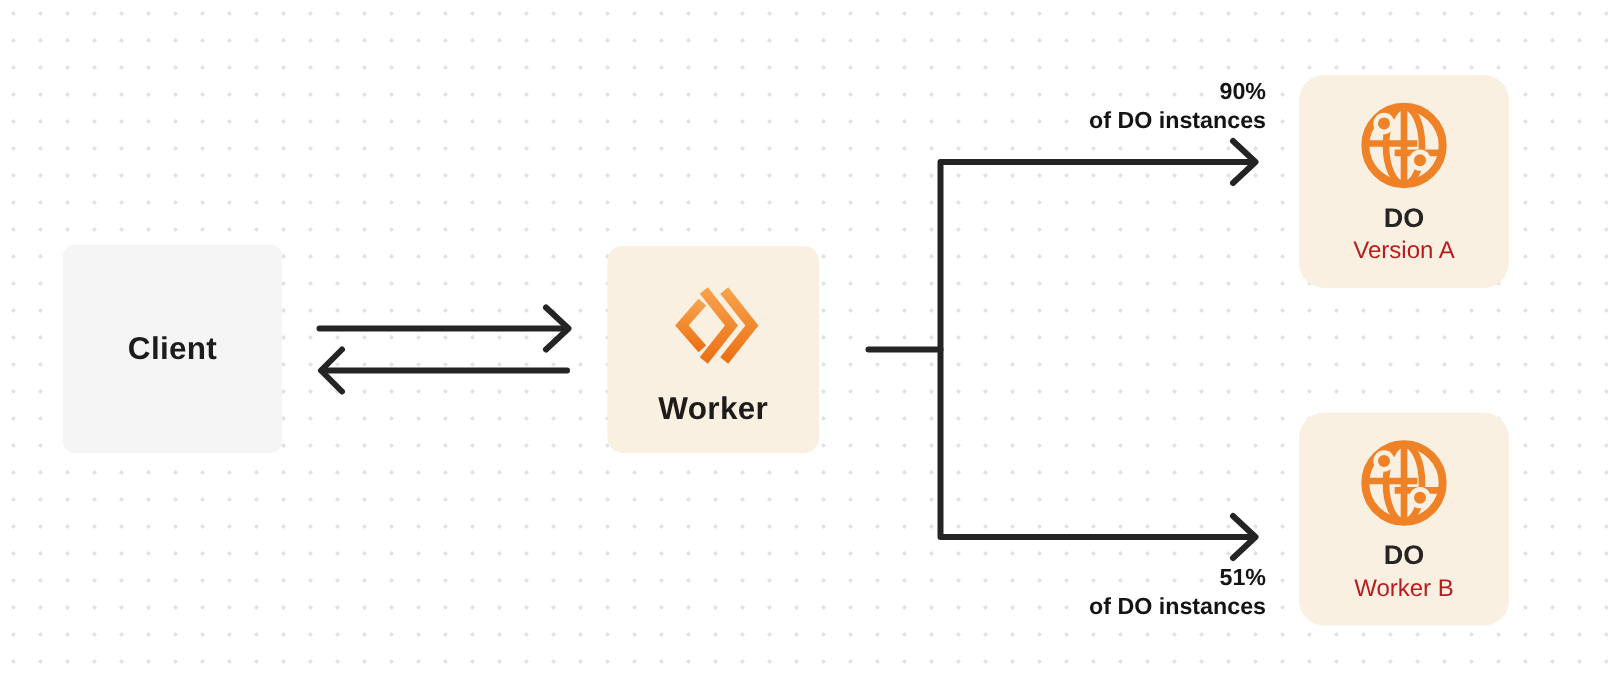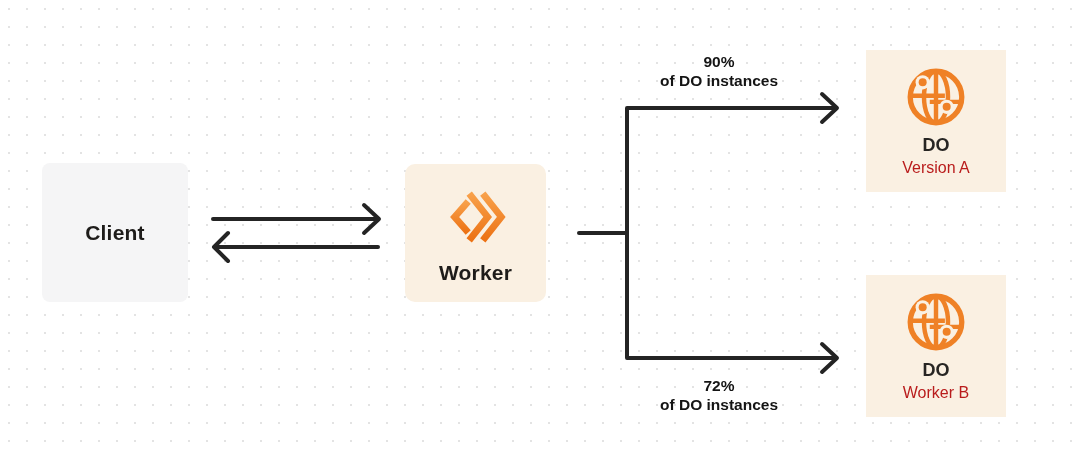--- a/index.html
+++ b/index.html
@@ -41,21 +41,21 @@
     left: 405px; top: 164px;
     width: 141px; height: 138px;
     background: #faf0e2;
     border-radius: 10px;
     gap: 10px;
   }
   .node-do {
     left: 866px;
     width: 140px; height: 142px;
     background: #faf0e2;
-    border-radius: 0;
+    border-radius: 17px;
     gap: 0;
   }
   .node-do-a { top: 50px; }
   .node-do-b { top: 275px; }
   .big-label {
     font-size: 21px;
     font-weight: bold;
     color: #1e1c1a;
     letter-spacing: 0.2px;
   }
@@ -68,21 +68,21 @@
   .do-subtitle {
     font-size: 16px;
     font-weight: normal;
     color: #b91c1c;
     margin-top: 3px;
   }
   .edge-label {
     position: absolute;
     left: 594px;
     width: 250px;
-    text-align: center;
+    text-align: right;
     font-size: 15.5px;
     font-weight: bold;
     line-height: 19px;
     color: #141414;
   }
   .edge-label-top { top: 52px; }
   .edge-label-bottom { top: 376px; }
   .edge-label span { display: block; }
   .icon-wrap { line-height: 0; }
 </style>
@@ -176,17 +176,17 @@
     <span class="do-title">DO</span>
     <span class="do-subtitle">Worker B</span>
   </div>
 
   <div class="edge-label edge-label-top">
     <span>90%</span>
     <span>of DO instances</span>
   </div>
 
   <div class="edge-label edge-label-bottom">
-    <span>72%</span>
+    <span>51%</span>
     <span>of DO instances</span>
   </div>
 
 </div>
 
 </body></html>

